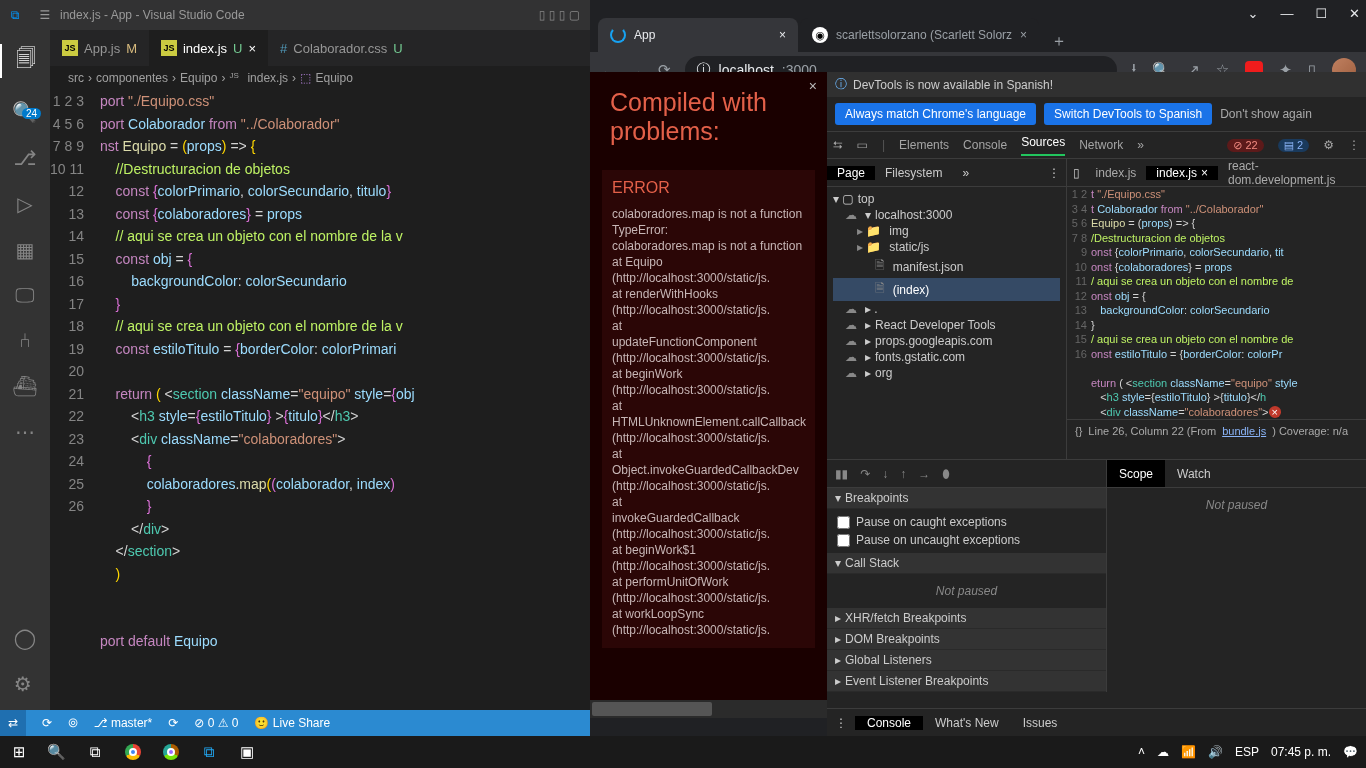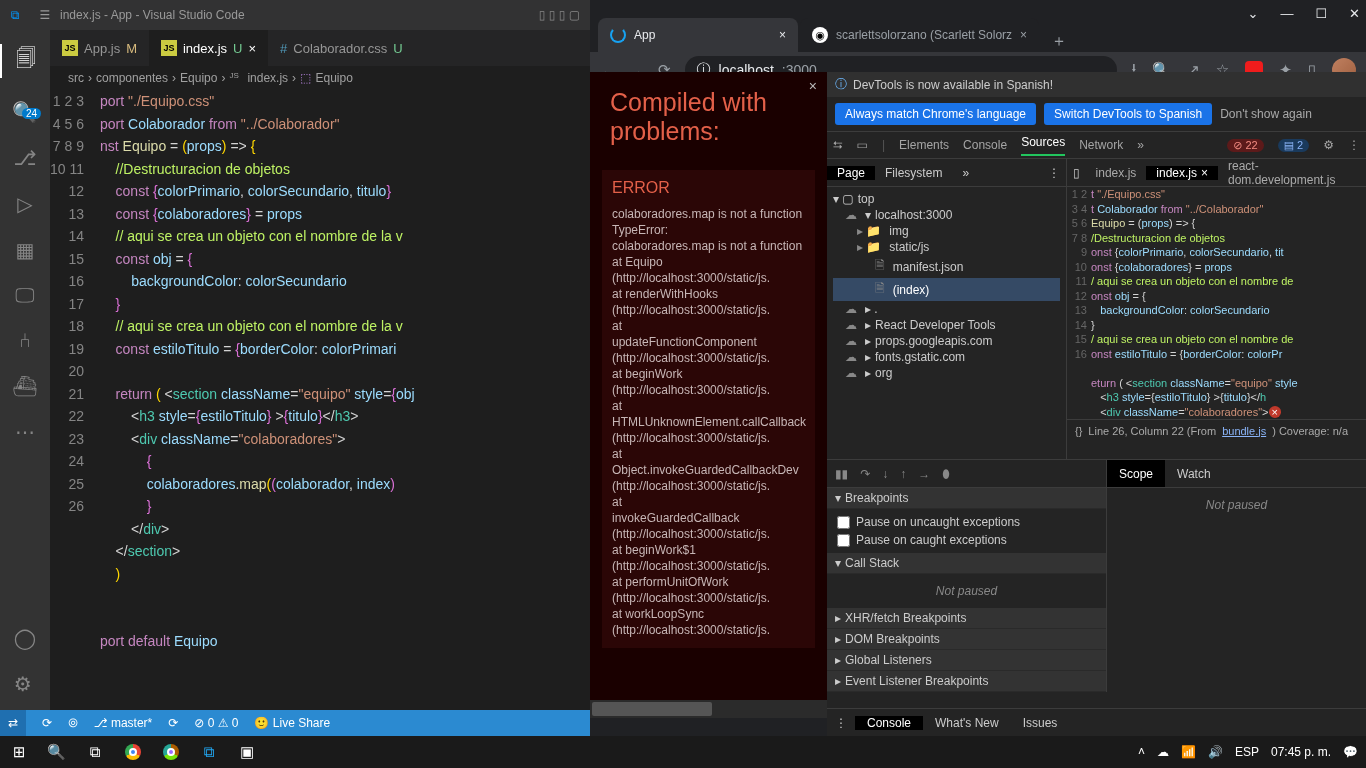--- a/index.html
+++ b/index.html
@@ -422,25 +422,25 @@
           <span>↷</span>
           <span>↓</span>
           <span>↑</span>
           <span>→</span>
           <span>⬮</span>
         </div>
         <div class="dbg-section">▾ <span>Breakpoints</span></div>
         <div class="dbg-body">
           <label class="chk">
               <input type="checkbox" style="">
-              <span>Pause on uncaught exceptions</span>
+              <span>Pause on caught exceptions</span>
             </label>
           <label class="chk">
               <input type="checkbox" style="">
-              <span>Pause on caught exceptions</span>
+              <span>Pause on uncaught exceptions</span>
             </label>
         </div>
         <div class="dbg-section">▾ <span>Call Stack</span></div>
         <div class="notpaused">Not paused</div>
         <div class="dbg-section">▸ <span>XHR/fetch Breakpoints</span></div>
         <div class="dbg-section">▸ <span>DOM Breakpoints</span></div>
         <div class="dbg-section">▸ <span>Global Listeners</span></div>
         <div class="dbg-section">▸ <span>Event Listener Breakpoints</span></div>
       </div>
       <div class="dbg-right">

